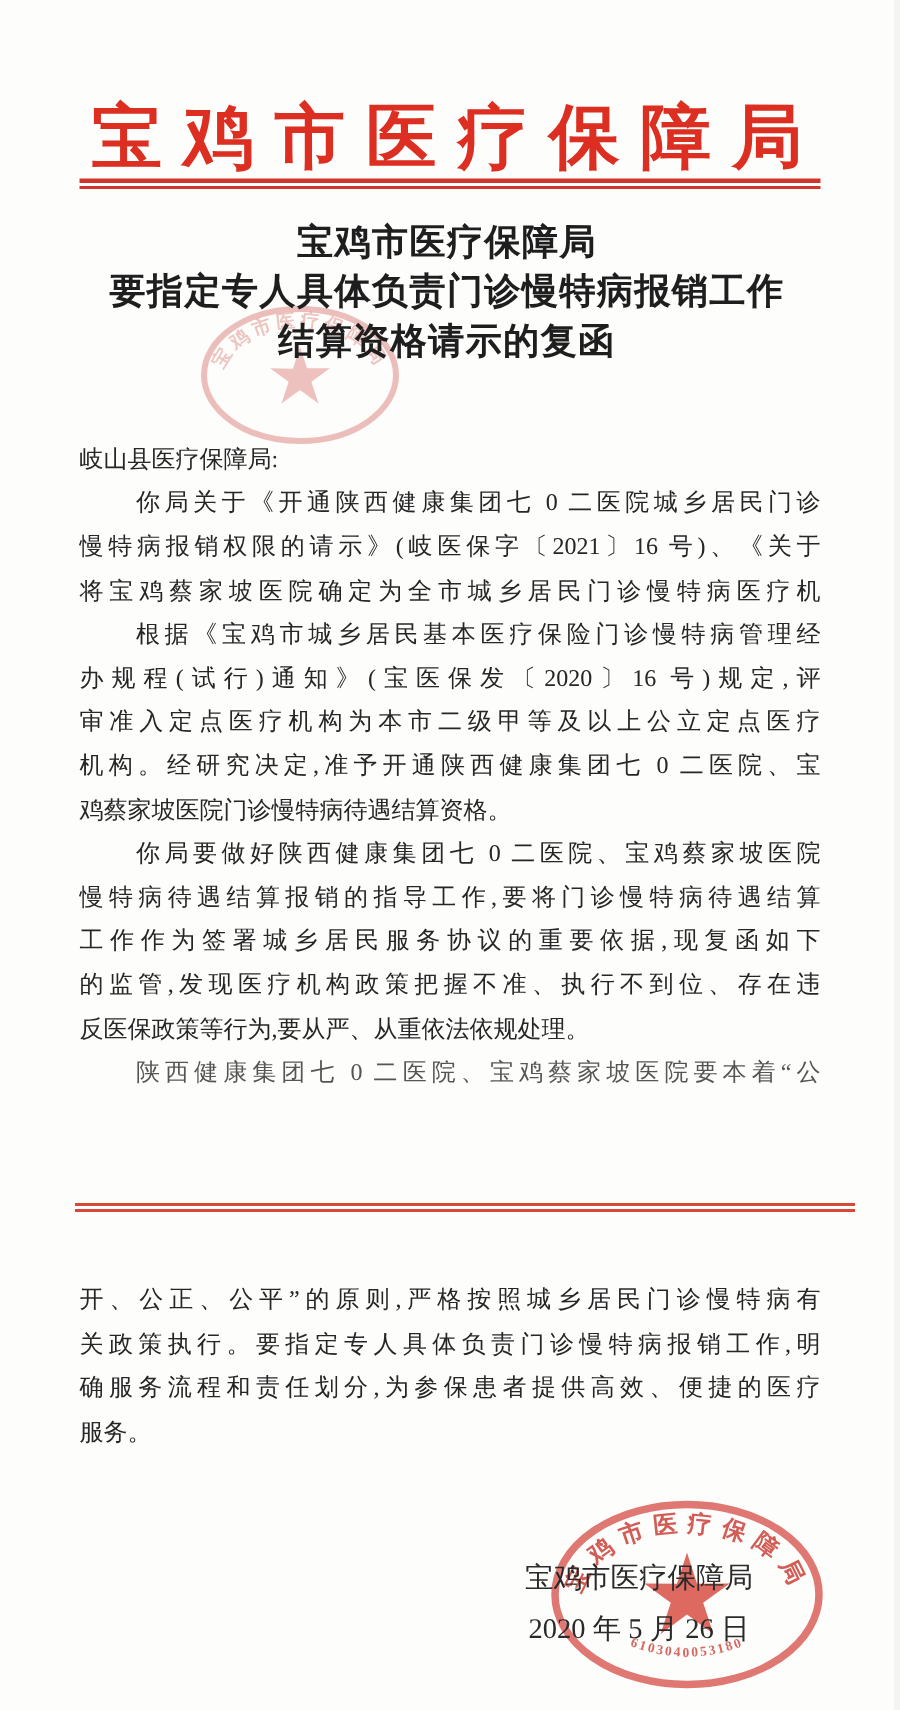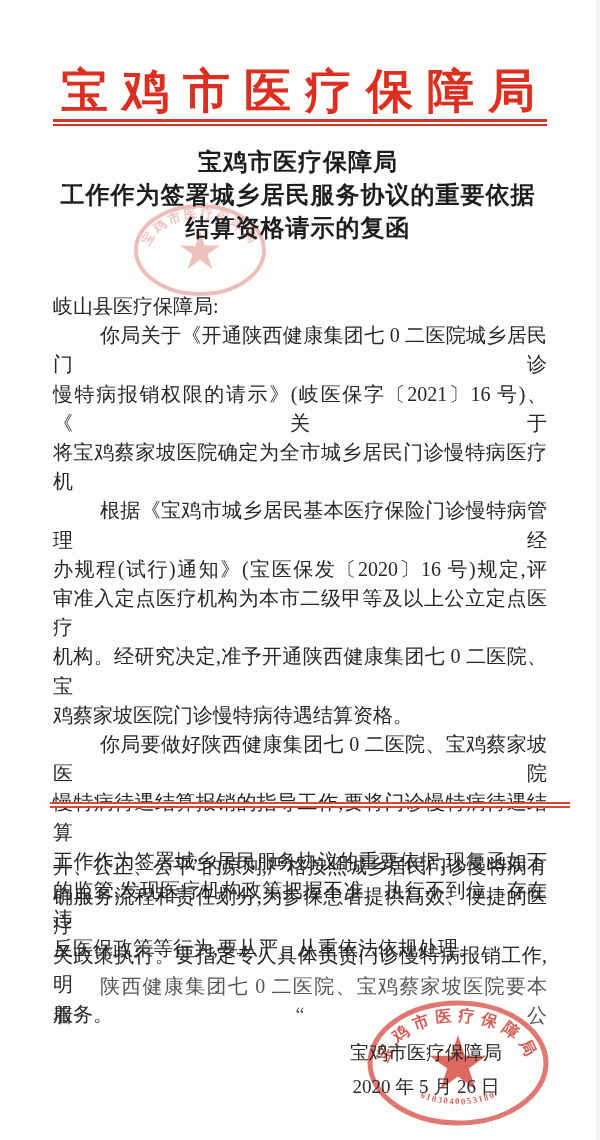--- a/index.html
+++ b/index.html
@@ -11,27 +11,27 @@
     text-align:center;font-size:47px;font-weight:bold;
     color:#dc2f21;letter-spacing:14px;text-indent:14px;white-space:nowrap;
   }
   .rule{position:absolute;left:53px;width:494px;background:#fff;}
   .rule-header{top:119px;border-top:3px solid #d0342a;border-bottom:2px solid #d0342a;height:2px;}
   .rule-mid{top:802px;left:50px;width:520px;border-top:2px solid #d8473a;border-bottom:2px solid #d8473a;height:2px;}
 
   .doc-title{position:absolute;top:146px;left:0;right:0;text-align:center;
     font-size:24px;font-weight:bold;color:#1e1e1e;line-height:33px;letter-spacing:1px;}
 
-  .body{position:absolute;left:53px;width:494px;font-size:20px;color:#262626;}
+  .body{position:absolute;left:53px;width:494px;font-size:16px;color:#262626;}
   .body1{top:292px;line-height:29.2px;}
   .body2{top:852px;line-height:29.5px;}
   .ln{white-space:nowrap;}
   .j{white-space:normal;text-align:justify;text-align-last:justify;}
   .ind{text-indent:2.35em;}
-  .fade{opacity:.78;margin-top:8px;}
+  .fade{opacity:.78;}
 
   .seal{position:absolute;mix-blend-mode:multiply;filter:blur(.3px);}
   .seal-top{left:130px;top:200px;}
   .seal-bottom{left:358px;top:997px;}
 
   .signature{position:absolute;top:1036px;left:326px;width:200px;
     text-align:center;font-size:19px;color:#2a2a2a;line-height:34px;z-index:3;}
 
   svg text{font-family:"Liberation Serif","DejaVu Serif",serif;font-weight:bold;}
 </style>
@@ -47,21 +47,21 @@
     <ellipse cx="70" cy="50" rx="64" ry="44" fill="none" stroke="rgba(214,106,98,0.42)" stroke-width="4"></ellipse>
     <path id="arcT" d="M 18 54 A 52 36 0 0 1 122 54" fill="none"></path>
     <text font-size="12.5" fill="rgba(214,106,98,0.38)" letter-spacing="3" text-anchor="middle">
       <textPath href="#arcT" startOffset="50%">宝鸡市医疗保障局</textPath>
     </text>
     <polygon points="70,31 74.7,45.5 90,45.5 77.6,54.5 82.3,69 70,60 57.7,69 62.4,54.5 50,45.5 65.3,45.9" fill="rgba(214,106,98,0.40)"></polygon>
   </svg>
 
   <div class="doc-title">
     <div>宝鸡市医疗保障局</div>
-    <div>工作作为签署城乡居民服务协议的重要依据</div>
+    <div>要指定专人具体负责门诊慢特病报销工作</div>
     <div>结算资格请示的复函</div>
   </div>
 
   <div class="body body1">
     <div class="ln">岐山县医疗保障局:</div>
     <div class="ln ind j">你局关于《开通陕西健康集团七 0 二医院城乡居民门诊</div>
     <div class="ln j">慢特病报销权限的请示》(岐医保字〔2021〕16 号)、《关于</div>
     <div class="ln j">将宝鸡蔡家坡医院确定为全市城乡居民门诊慢特病医疗机</div>
     <div class="ln ind j">根据《宝鸡市城乡居民基本医疗保险门诊慢特病管理经</div>
     <div class="ln j">办规程(试行)通知》(宝医保发〔2020〕16 号)规定,评</div>
@@ -73,22 +73,22 @@
     <div class="ln j">工作作为签署城乡居民服务协议的重要依据,现复函如下</div>
     <div class="ln j">的监管,发现医疗机构政策把握不准、执行不到位、存在违</div>
     <div class="ln">反医保政策等行为,要从严、从重依法依规处理。</div>
     <div class="ln ind j fade">陕西健康集团七 0 二医院、宝鸡蔡家坡医院要本着“公</div>
   </div>
 
   <div class="rule rule-mid"></div>
 
   <div class="body body2">
     <div class="ln j">开、公正、公平”的原则,严格按照城乡居民门诊慢特病有</div>
+    <div class="ln j">关政策执行。要指定专人具体负责门诊慢特病报销工作,明</div>
     <div class="ln j">确服务流程和责任划分,为参保患者提供高效、便捷的医疗</div>
-    <div class="ln j">关政策执行。要指定专人具体负责门诊慢特病报销工作,明</div>
     <div class="ln">服务。</div>
   </div>
 
   <svg class="seal seal-bottom" width="200" height="140" viewBox="0 0 200 140">
     <ellipse cx="100" cy="66" rx="88" ry="60" fill="none" stroke="rgba(216,83,75,0.78)" stroke-width="5"></ellipse>
     <path id="arcB" d="M 30 70 A 70 46 0 0 1 170 70" fill="none"></path>
     <text font-size="16" fill="rgba(205,66,58,0.85)" letter-spacing="6" text-anchor="middle">
       <textPath href="#arcB" startOffset="50%">宝鸡市医疗保障局</textPath>
     </text>
     <polygon points="100,38 106.7,58.8 128.5,58.7 110.8,71.5 117.6,92.3 100,79.4 82.4,92.3 89.2,71.5 71.5,58.7 93.3,58.8" fill="rgba(217,73,63,0.82)"></polygon>

